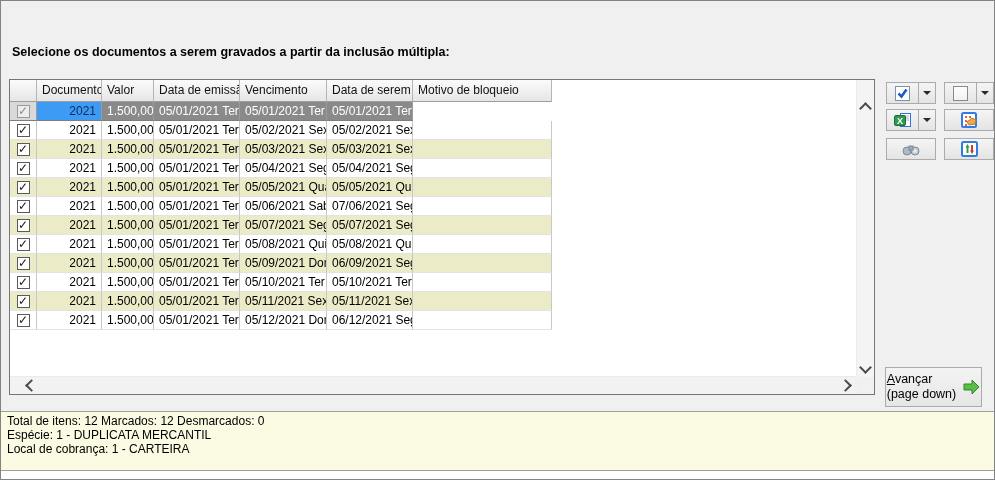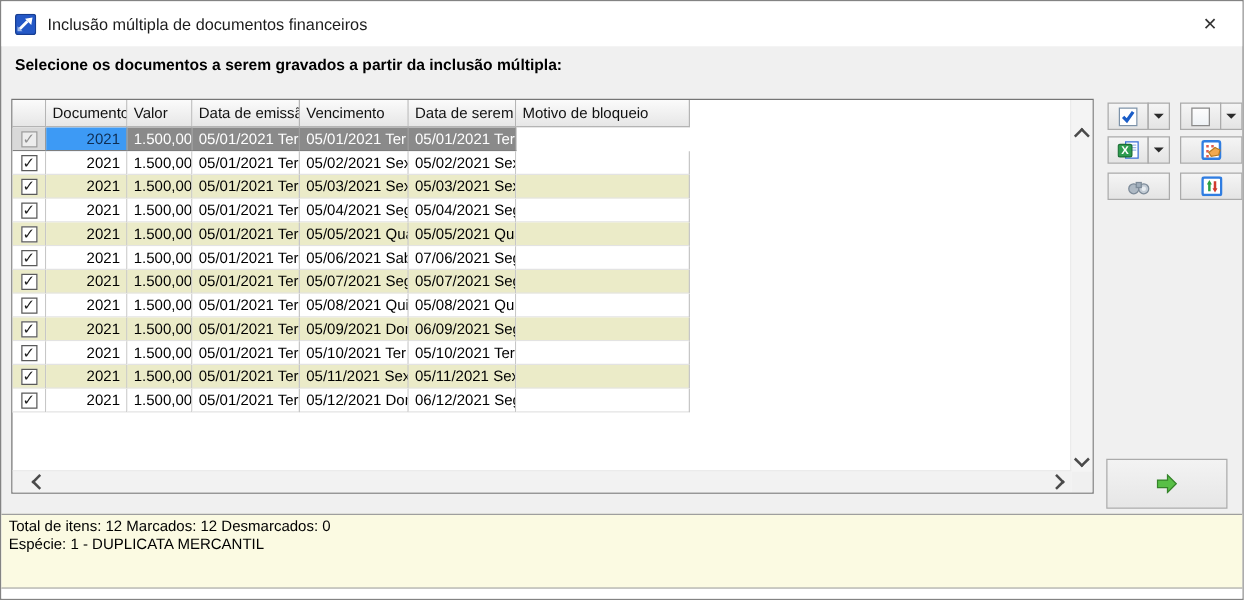--- a/index.html
+++ b/index.html
@@ -71,30 +71,20 @@
   .status{position:absolute;left:0;right:0;top:410px;height:60px;box-sizing:border-box;background:var(--status-bg);
     border-top:1px solid #9e9e9e;border-bottom:1px solid #9e9e9e;padding:2px 6px;}
   .status div{line-height:14.2px;font-size:12px;color:#000;white-space:nowrap;}
   .bottom-strip{position:absolute;left:0;right:0;bottom:0;height:8px;background:#ffffff;}
 </style>
 </head>
 <body>
 
 <div class="window">
 
-  <div class="titlebar">
-    <svg class="app-icon" viewBox="0 0 17 17">
-      <rect x="0.5" y="0.5" width="16" height="16" rx="2" fill="#2458c6" stroke="#173e92"></rect>
-      <path d="M3 13 L10 6" stroke="#ffffff" stroke-width="2.2" fill="none"></path>
-      <polygon points="8,4 14,3 13,9" fill="#ffffff"></polygon>
-      <path d="M2 14 L6 14 L2 10 Z" fill="#9db9ea"></path>
-    </svg>
-    <span class="title">Inclusão múltipla de documentos financeiros</span>
-    <div class="close-btn">✕</div>
-  </div>
 
   <div class="instruction">Selecione os documentos a serem gravados a partir da inclusão múltipla:</div>
 
   <div class="table-wrap">
     <div class="grid-header">
         <div class="hcell" style="width: 27px; text-align: center;"></div>
         <div class="hcell" style="width: 65px; text-align: right;">Documento</div>
         <div class="hcell" style="width: 52px; text-align: left;">Valor</div>
         <div class="hcell" style="width: 86px; text-align: left;">Data de emissão</div>
         <div class="hcell" style="width: 87px; text-align: left;">Vencimento</div>
@@ -302,24 +292,29 @@
     <svg width="17" height="16" viewBox="0 0 17 16">
       <rect x="1" y="1" width="15" height="14" rx="1.5" fill="#ffffff" stroke="#2f7de1" stroke-width="2"></rect>
       <line x1="6.5" y1="12" x2="6.5" y2="5" stroke="#2aa043" stroke-width="2"></line>
       <polygon points="6.5,3 4.5,6.5 8.5,6.5" fill="#2aa043"></polygon>
       <line x1="11" y1="4" x2="11" y2="11" stroke="#d03a2e" stroke-width="2"></line>
       <polygon points="11,13 9,9.5 13,9.5" fill="#d03a2e"></polygon>
     </svg>
   </div>
 
   <div class="nav-btn" style="left:884px;top:366px;width:97px;height:40px;">
+    <span class="nav-text">
+      <span><span class="initial">A</span><span>vançar</span></span>
+      <span>(page down)</span>
+    </span>
     <svg width="17" height="16" viewBox="0 0 17 16">
       <path d="M16 8 L9 1 L9 5 L1 5 L1 11 L9 11 L9 15 Z" fill="#58bf46" stroke="#35832a"></path>
     </svg>
   </div>
 
   <div class="status">
     <div>Total de itens: 12 Marcados: 12 Desmarcados: 0</div>
     <div>Espécie: 1 - DUPLICATA MERCANTIL</div>
+    <div>Local de cobrança: 1 - CARTEIRA</div>
   </div>
   <div class="bottom-strip"></div>
 
 </div>
 
 </body></html>

